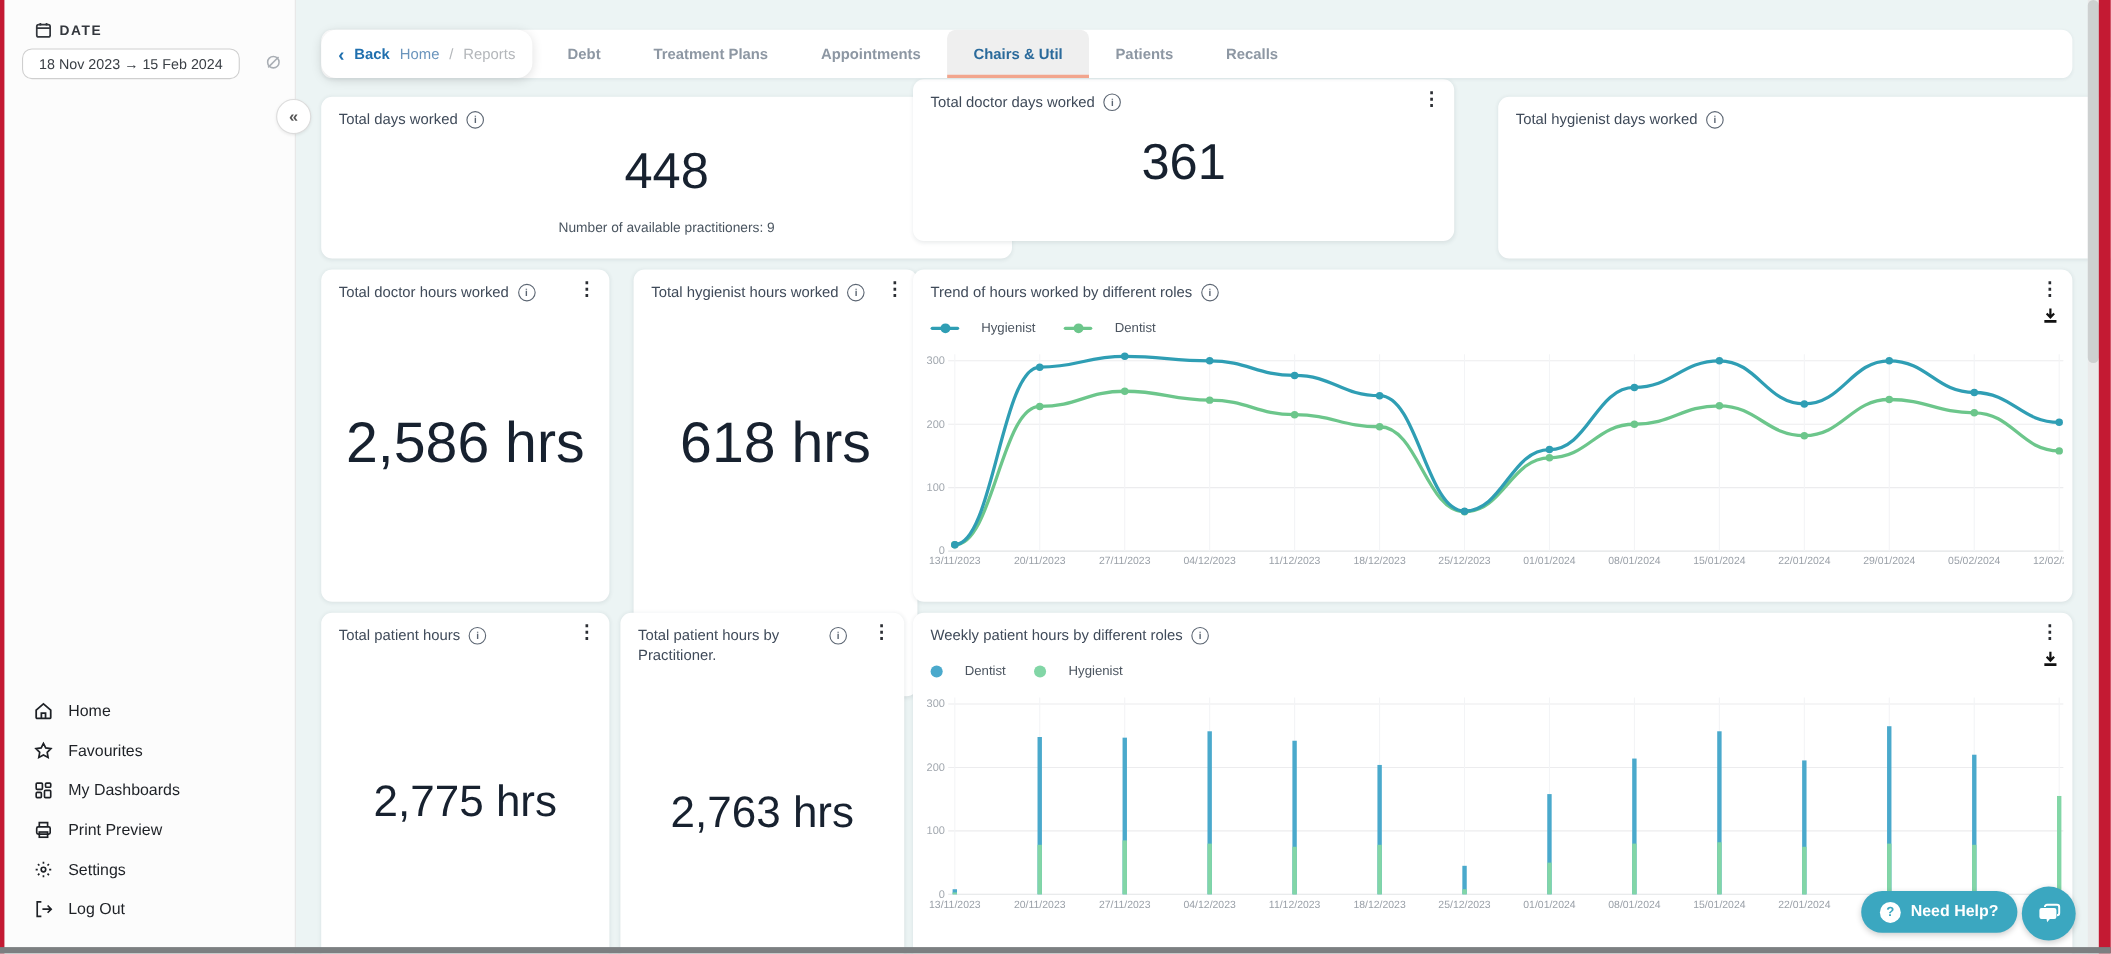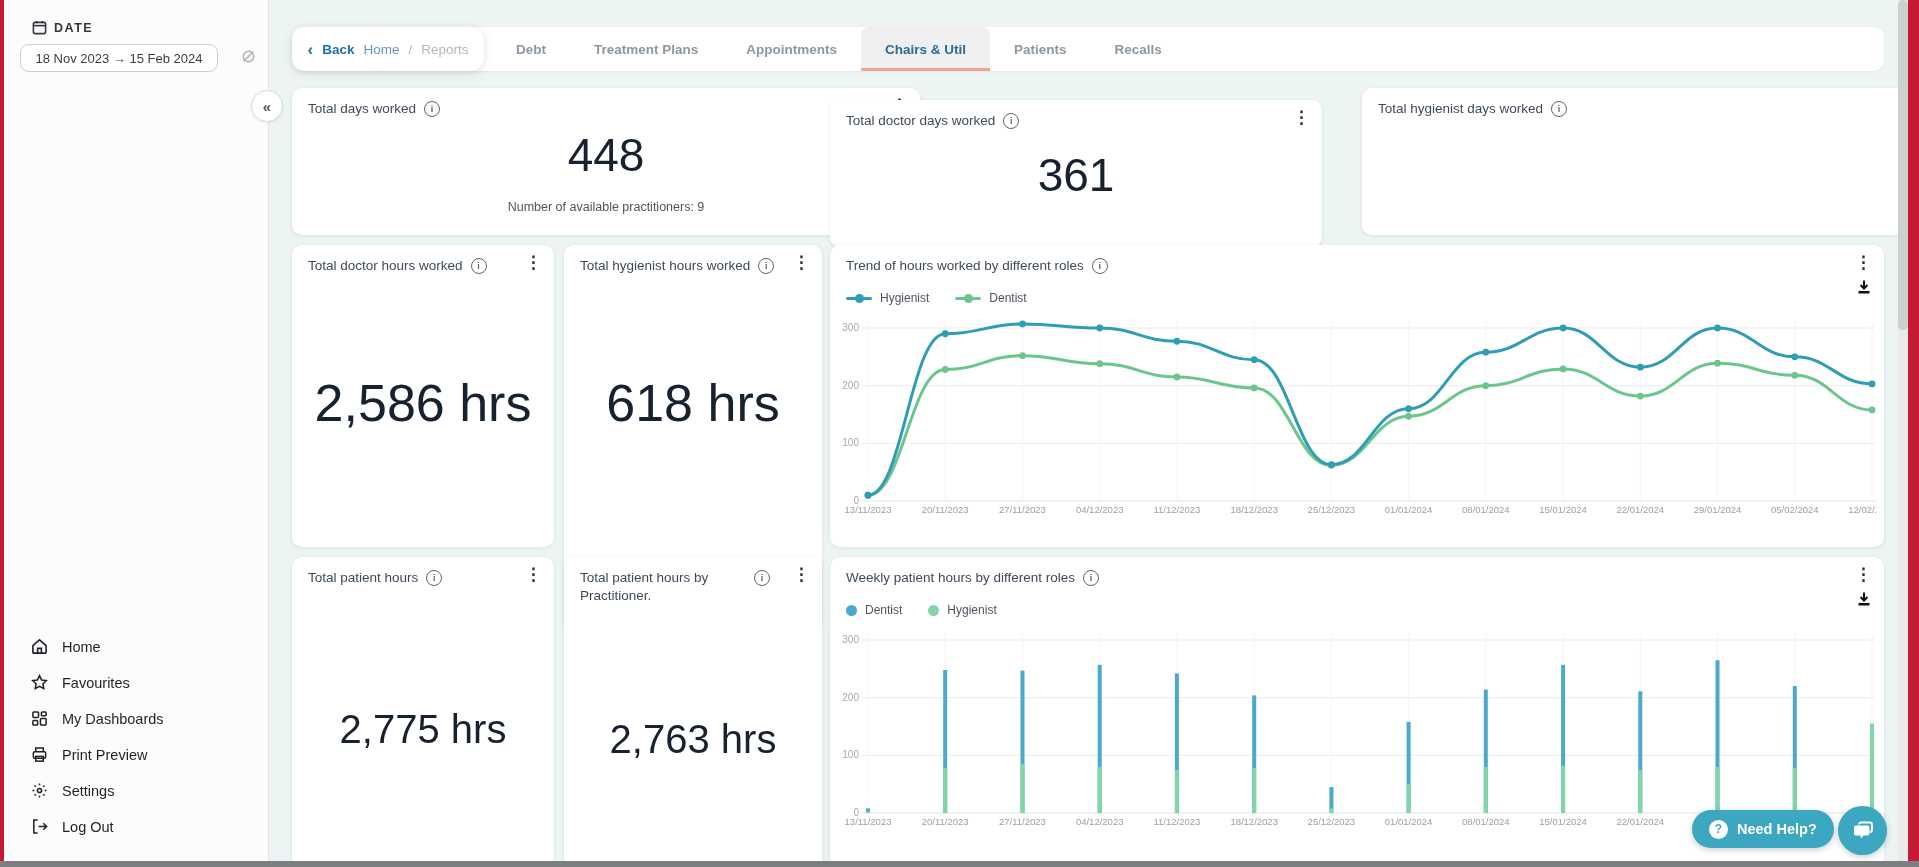--- a/index.html
+++ b/index.html
@@ -45,21 +45,21 @@
   .info-i{flex:0 0 auto;width:14px;height:14px;border:1.4px solid #5b6572;border-radius:50%;display:inline-flex;
       align-items:center;justify-content:center;font-size:9px;color:#5b6572;font-weight:bold;margin-top:1px;}
   .kebab{position:absolute;right:12px;top:9px;font-size:17px;color:#2b2e33;font-weight:bold;cursor:pointer;line-height:1;}
   .dl-btn{position:absolute;right:12px;top:34px;cursor:pointer;}
   .big-center{position:absolute;left:0;right:0;text-align:center;color:#17212f;}
   .v1{font-size:46px;top:40px;}
   .v2{font-size:52px;top:128px;}
   .v3{font-size:40px;top:150px;}
   .subtitle{position:absolute;left:0;right:0;top:112px;text-align:center;font-size:12.5px;color:#4a5560;}
   .legend{position:absolute;left:16px;top:46px;display:flex;align-items:center;gap:26px;font-size:12px;color:#4c5560;}
-  .leg-item{display:flex;align-items:center;gap:8px;}
+  .leg-item{display:flex;align-items:center;gap:20px;}
   .leg-line{width:26px;height:3px;border-radius:2px;position:relative;}
   .leg-line i{position:absolute;left:9px;top:-3px;width:9px;height:9px;border-radius:50%;background:inherit;}
   .leg-dot{width:11px;height:11px;border-radius:50%;}
   .chart-wrap{position:absolute;left:8px;top:68px;}
   
   #need-help{left:1692px;top:810px;height:38px;border-radius:19px;background:#3ba7c0;color:#fff;display:flex;
       align-items:center;gap:9px;padding:0 17px;font-size:14.5px;font-weight:bold;z-index:35;box-shadow:0 2px 6px rgba(0,0,0,.2);}
   #need-help .q{width:19px;height:19px;border-radius:50%;background:#fff;color:#3ba7c0;display:flex;align-items:center;
       justify-content:center;font-size:12px;font-weight:bold;}
   #chat-btn{left:1838px;top:806px;width:49px;height:49px;border-radius:50%;background:#3ba7c0;display:flex;
@@ -168,21 +168,21 @@
 
   <div class="card" style="left:292px;top:88px;width:628px;height:147px;">
     <div class="card-head">
         <span>Total days worked</span>
         <span class="info-i">i</span>
       </div>
     <span class="kebab">⋮</span>
     <div class="big-center v1">448</div>
     <div class="subtitle">Number of available practitioners: 9</div>
   </div>
-  <div class="card" style="left:830px;top:100px;width:492px;height:147px;">
+  <div class="card" style="left:830px;top:72px;width:492px;height:147px;">
     <div class="card-head">
         <span>Total doctor days worked</span>
         <span class="info-i">i</span>
       </div>
     <span class="kebab">⋮</span>
     <div class="big-center v1" style="top:48px;">361</div>
   </div>
   <div class="card" style="left:1362px;top:88px;width:609px;height:147px;">
     <div class="card-head">
         <span>Total hygienist days worked</span>
@@ -192,21 +192,21 @@
   </div>
 
   <div class="card" style="left:292px;top:245px;width:262px;height:302px;">
     <div class="card-head">
         <span>Total doctor hours worked</span>
         <span class="info-i">i</span>
       </div>
     <span class="kebab">⋮</span>
     <div class="big-center v2">2,586 hrs</div>
   </div>
-  <div class="card" style="left:564px;top:245px;width:258px;height:388px;">
+  <div class="card" style="left:576px;top:245px;width:258px;height:388px;">
     <div class="card-head">
         <span>Total hygienist hours worked</span>
         <span class="info-i">i</span>
       </div>
     <span class="kebab">⋮</span>
     <div class="big-center v2">618 hrs</div>
   </div>
   <div class="card" style="left:830px;top:245px;width:1054px;height:302px;">
     <div class="card-head" style="right:60px;">
         <span>Trend of hours worked by different roles</span>

